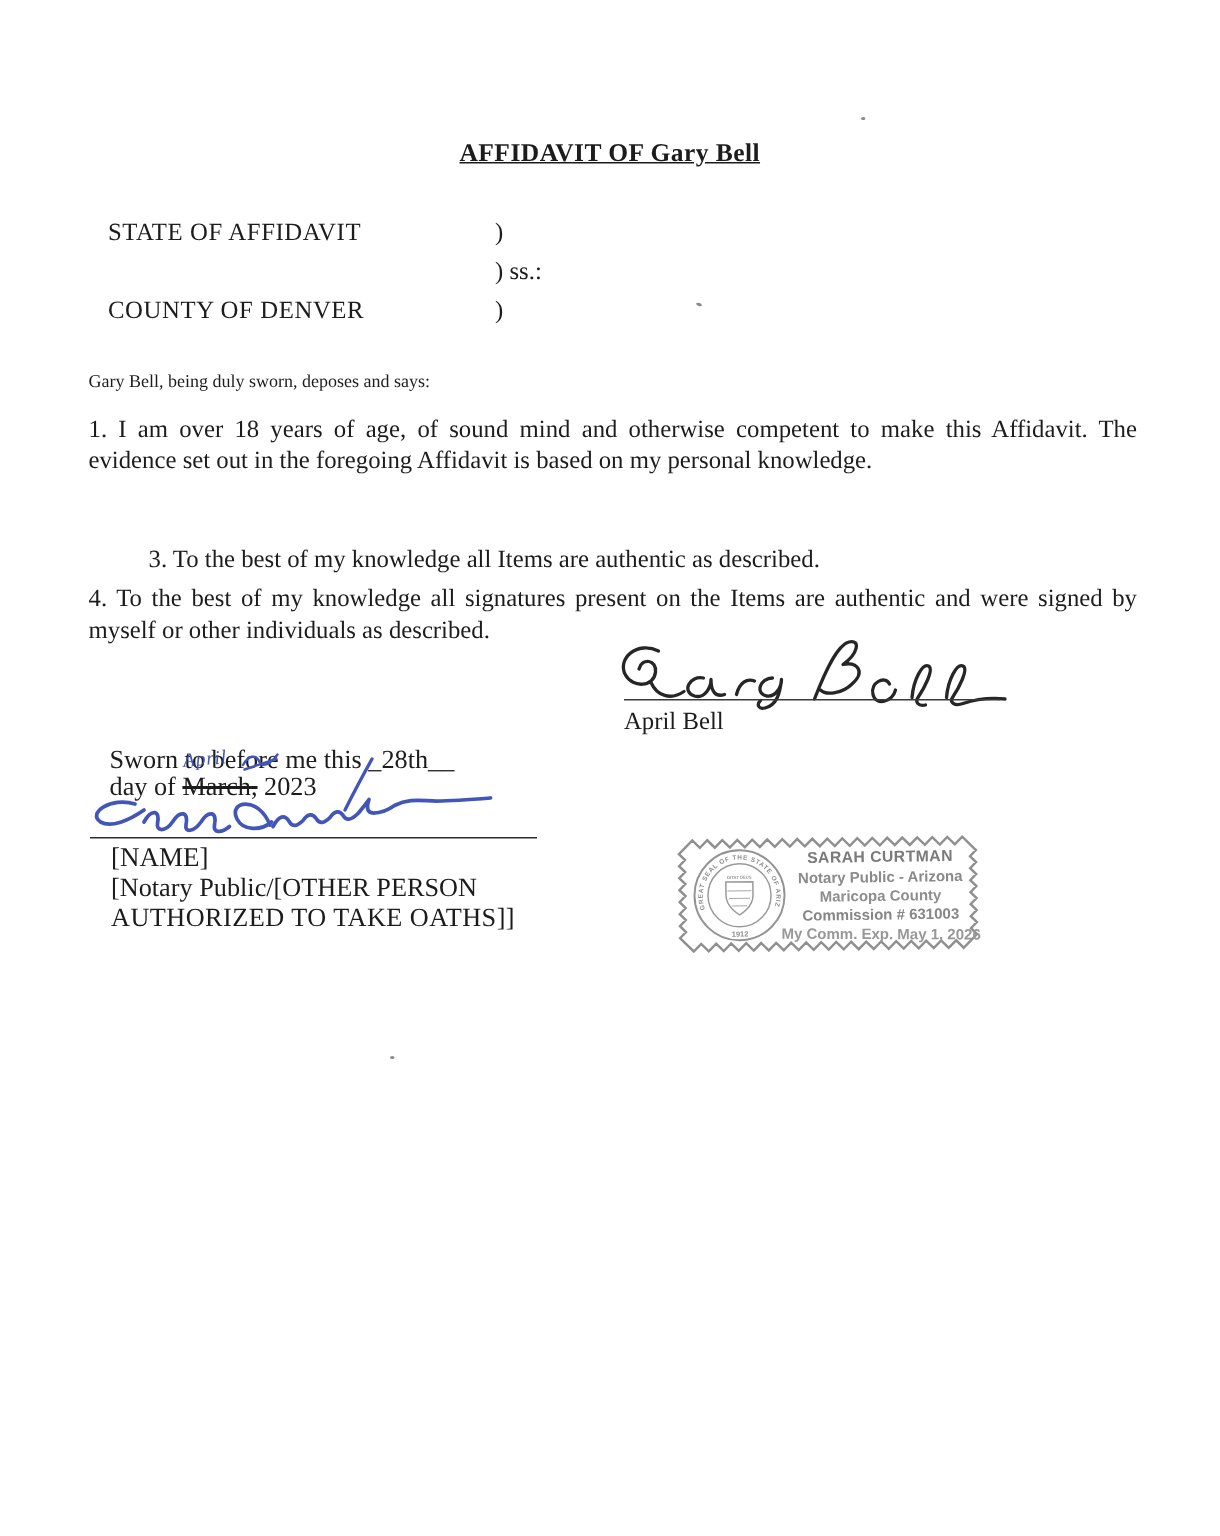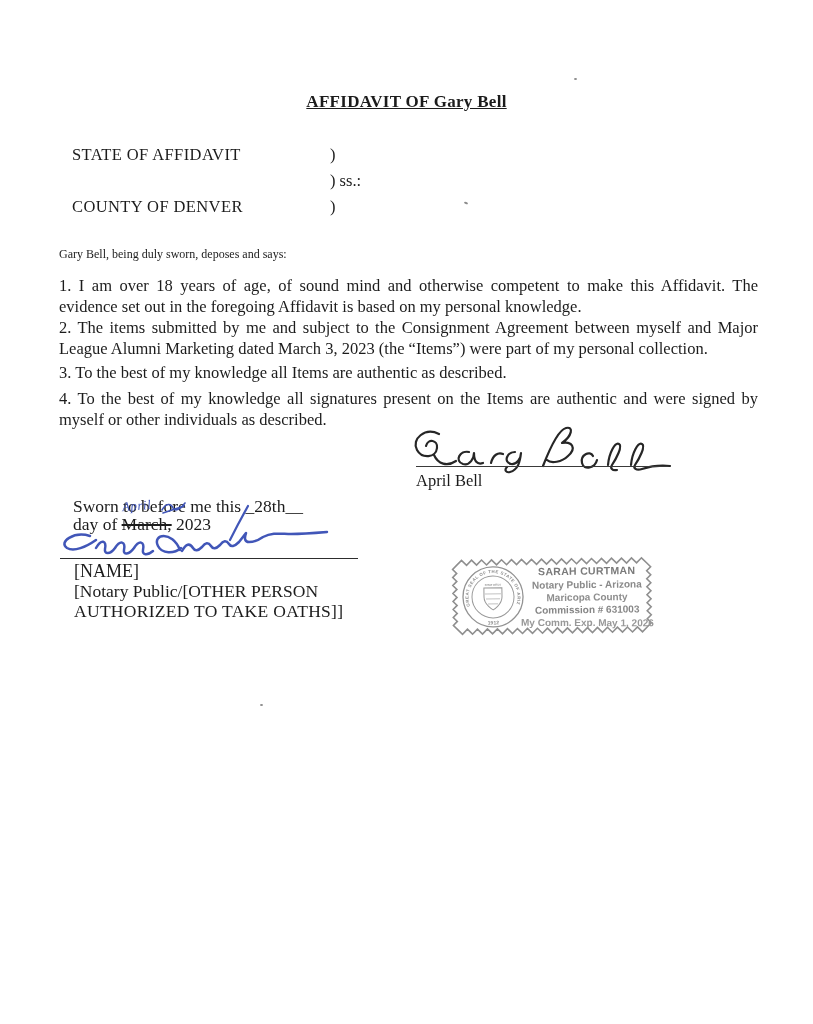--- a/index.html
+++ b/index.html
@@ -9,21 +9,21 @@
     font-family:"Liberation Serif", serif; color:#1c1c1c; overflow:hidden;
   }
   .title {
     position:absolute; top:92px; left:0; width:100%; text-align:center;
     font-size:17px; font-weight:bold; text-decoration:underline; letter-spacing:.3px;
   }
   .venue-label { position:absolute; left:72px; font-size:16.5px; letter-spacing:.4px; }
   .venue-paren { position:absolute; left:330px; font-size:16.5px; }
   .intro { position:absolute; left:59px; top:247px; font-size:12px; }
   .para { position:absolute; left:59px; width:699px; font-size:16.5px; line-height:21px; text-align:justify; }
-  .p1 { top:275px; } .p2 { top:317px; } .p3 { top:362px; } .p4 { top:388px; }
+  .p1 { top:275px; } .p2 { top:317px; } .p3 { top:362px;margin-left:40px; } .p4 { top:388px; }
 
   .gary-sig { position:absolute; left:403px; top:421px; width:285px; height:53px; }
   .sig-line { position:absolute; left:416px; top:466px; width:251px; border-top:1.6px solid #3a3a3a; }
   .sig-name { position:absolute; left:416px; top:471px; font-size:16.5px; }
 
   .jurat1 { position:absolute; left:73px; top:496px; font-size:17.5px; }
   .jurat2 { position:absolute; left:73px; top:514px; font-size:17.5px; }
   .struck { text-decoration:line-through; text-decoration-thickness:1.5px; }
   .april {
     position:absolute; left:122px; top:498px; font-size:13px; font-style:italic;
@@ -54,21 +54,20 @@
 
   <div class="venue-label" style="top:145px">STATE OF AFFIDAVIT</div>
   <div class="venue-paren" style="top:145px">)</div>
   <div class="venue-paren" style="top:171px">) ss.:</div>
   <div class="venue-label" style="top:197px">COUNTY OF DENVER</div>
   <div class="venue-paren" style="top:197px">)</div>
 
   <div class="intro">Gary Bell, being duly sworn, deposes and says:</div>
 
   <div class="para p1">1. I am over 18 years of age, of sound mind and otherwise competent to make this Affidavit. The evidence set out in the foregoing Affidavit is based on my personal knowledge.</div>
-  <div class="para p2">2. The items submitted by me and subject to the Consignment Agreement between myself and Major League Alumni Marketing dated March 3, 2023 (the “Items”) were part of my personal collection.</div>
   <div class="para p3">3. To the best of my knowledge all Items are authentic as described.</div>
   <div class="para p4">4. To the best of my knowledge all signatures present on the Items are authentic and were signed by myself or other individuals as described.</div>
 
   <svg class="gary-sig" viewBox="0 0 285 53">
     <g fill="none" stroke="#262626" stroke-width="2.2" stroke-linecap="round" stroke-linejoin="round">
       <path d="M36,13 C22,6 8,18 14,29 C19,38 33,37 34,27 C35,19 25,17 23,25"></path>
       <path d="M31,34 C35,43 44,46 53,40"></path>
       <path d="M66,31 c-9,-2 -15,9 -6,12 c7,2 11,-6 11,-11 c0,8 3,12 9,10"></path>
       <path d="M88,42 c2,-8 7,-11 12,-9"></path>
       <path d="M112,31 c-8,0 -12,10 -4,12 c6,1 10,-6 10,-11 c-1,9 -3,17 -11,19 c-4,1 -6,-2 -3,-5"></path>

